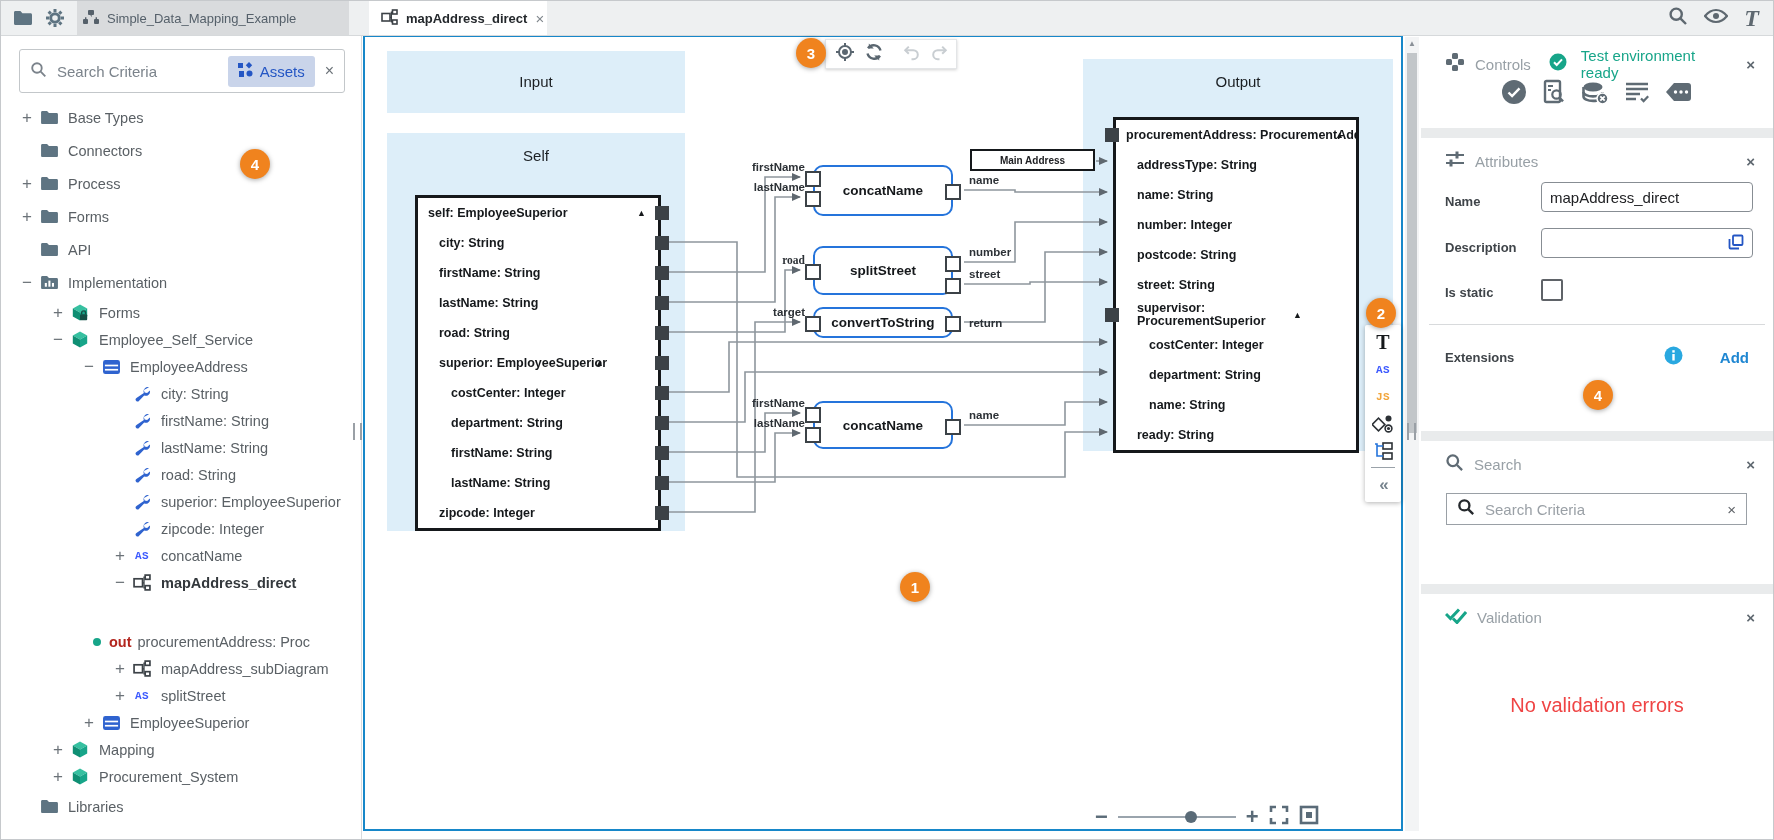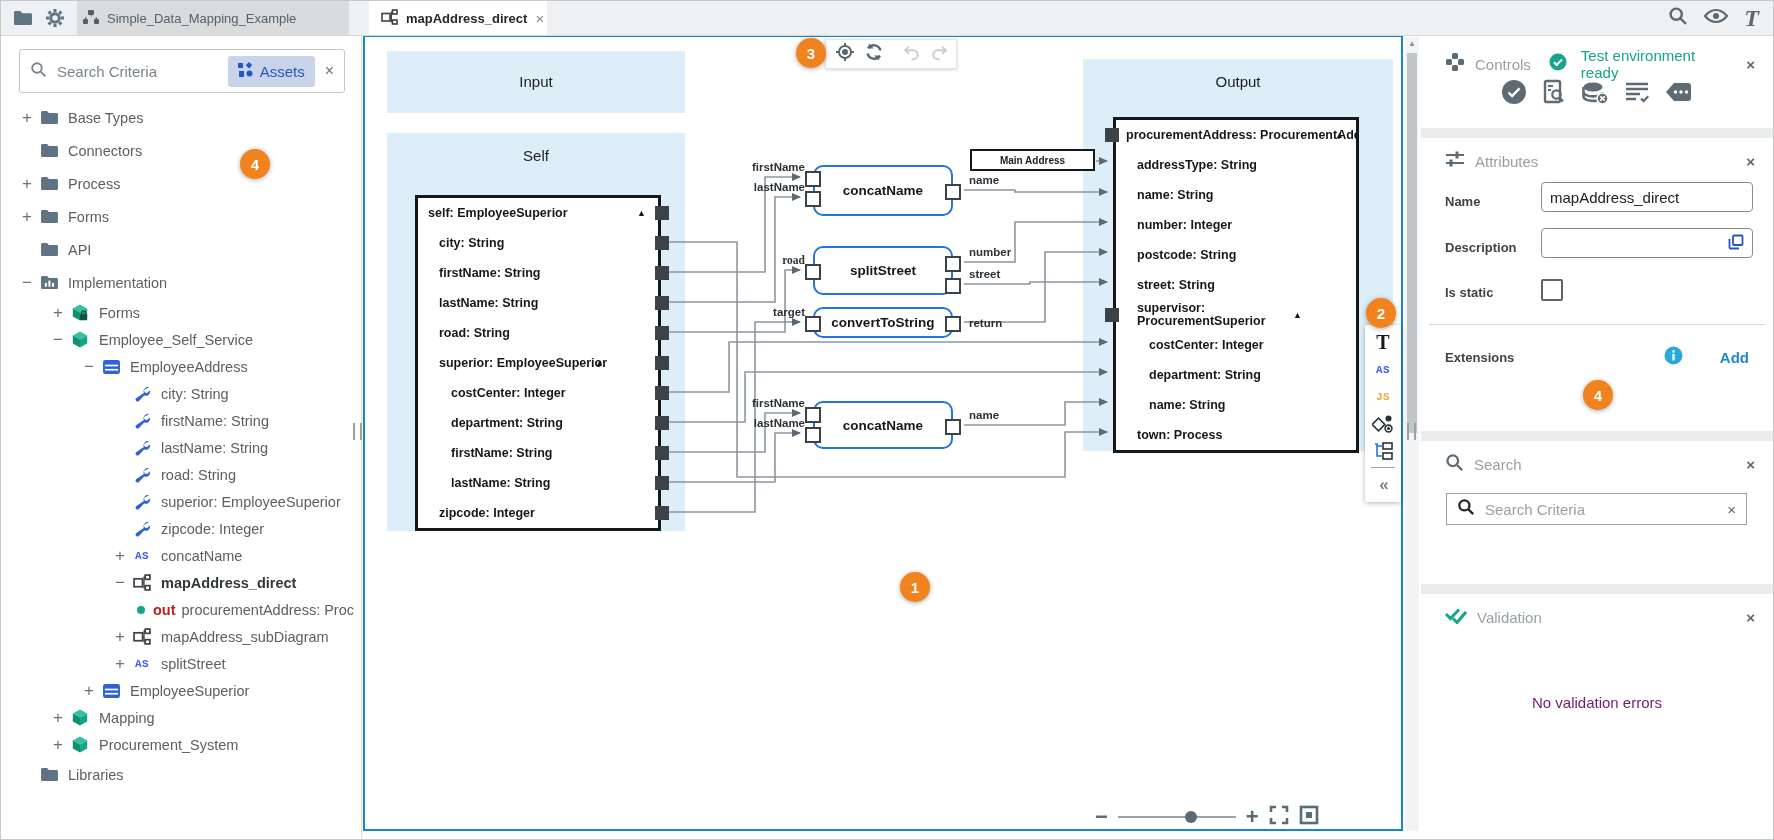--- a/index.html
+++ b/index.html
@@ -73,21 +73,21 @@
   .status-txt{font-size:15px;color:#17a589;margin-left:4px;}
   #ctrl-icons{position:absolute;left:80px;top:44px;display:flex;gap:15px;align-items:center;}
   .attr-label{position:absolute;left:24px;font-size:13px;font-weight:700;color:#3f4449;}
   .attr-input{position:absolute;left:120px;width:212px;height:30px;border:1.5px solid #878d93;border-radius:4px;box-sizing:border-box;display:flex;align-items:center;padding:0 8px;font-size:15px;color:#202124;background:#fff;}
   .checkbox{position:absolute;left:120px;width:18px;height:18px;border:2px solid #5f6368;border-radius:2px;background:#fff;}
   .divider{position:absolute;left:8px;right:8px;height:1px;background:#d8dadc;}
   .add-link{position:absolute;right:24px;font-size:15px;font-weight:700;color:#1f87d2;}
   #panel-search-input{position:absolute;left:25px;right:26px;top:52px;height:32px;border:1px solid #9aa0a6;display:flex;align-items:center;gap:10px;padding:0 10px;box-sizing:border-box;background:#fff;}
   #panel-search-input .ph{flex:1;font-size:15px;color:#9aa0a6;}
   #panel-search-input .close{color:#5f6368;font-size:15px;}
-  .val-msg{position:absolute;left:0;right:0;top:100px;text-align:center;font-size:15px;color:#701a75;}
+  .val-msg{position:absolute;left:0;right:0;top:100px;text-align:center;font-size:20px;color:#ef4444;}
   
   .badge{position:absolute;width:30px;height:30px;border-radius:50%;background:#f0831e;color:#fff;font-size:15px;font-weight:700;display:flex;align-items:center;justify-content:center;box-shadow:0 1px 5px rgba(0,0,0,.35);z-index:40;}
   
   .grip{position:absolute;width:5px;height:17px;border-left:2px solid #9aa0a6;border-right:2px solid #9aa0a6;z-index:35;}
 </style>
 </head>
 <body>
 
 <div id="app">
 
@@ -328,21 +328,21 @@
               <g fill="none" stroke="#3c4247" stroke-width="1.6">
                 <rect x="1" y="4.5" width="8" height="7.5"></rect>
                 <rect x="11.5" y="1" width="4.5" height="4"></rect>
                 <rect x="11.5" y="11" width="4.5" height="4"></rect>
                 <path d="M9 8.3h1.4V3h1.1M10.4 8.3V13h1.1" stroke-width="1.2"></path>
               </g>
             </svg>
           </span>
           <span class="tlabel">mapAddress_direct</span>
         </div>
-        <div class="trow" style="height: 27px; padding-left: 116px;">
+        <div class="trow" style="height: 27px; padding-left: 72px; margin-top: 32px;">
           <span class="exp"></span>
           <span class="out-dot"></span>
           <span class="out-kw">out</span>
           <span class="tlabel">procurementAddress: Proc</span>
         </div>
         <div class="trow" style="height: 27px; padding-left: 109px;">
           <span class="exp">+</span>
           <span class="ticon">
             <svg width="18" height="17" viewBox="0 0 17 16">
               <g fill="none" stroke="#3c4247" stroke-width="1.6">
@@ -520,21 +520,21 @@
         <div class="frow lv2">
           <span>costCenter: Integer</span>
         </div>
         <div class="frow lv2">
           <span>department: String</span>
         </div>
         <div class="frow lv2">
           <span>name: String</span>
         </div>
         <div class="frow lv1">
-          <span>town: Process</span>
+          <span>ready: String</span>
         </div>
       </div>
     <div id="main-address">Main Address</div>
     <div id="nodes-layer">
         <div class="wire-label wl-in" style="left: 370px; top: 124px;">firstName</div>
         <div class="wire-label wl-in" style="left: 370px; top: 144px;">lastName</div>
         <div class="wire-label" style="left: 604px; top: 137px;">name</div>
         <div class="node" style="left: 448px; top: 128px; width: 140px; height: 51px;">
           <span>concatName</span>
           <span class="nport in" style="top: 4px;"></span>

